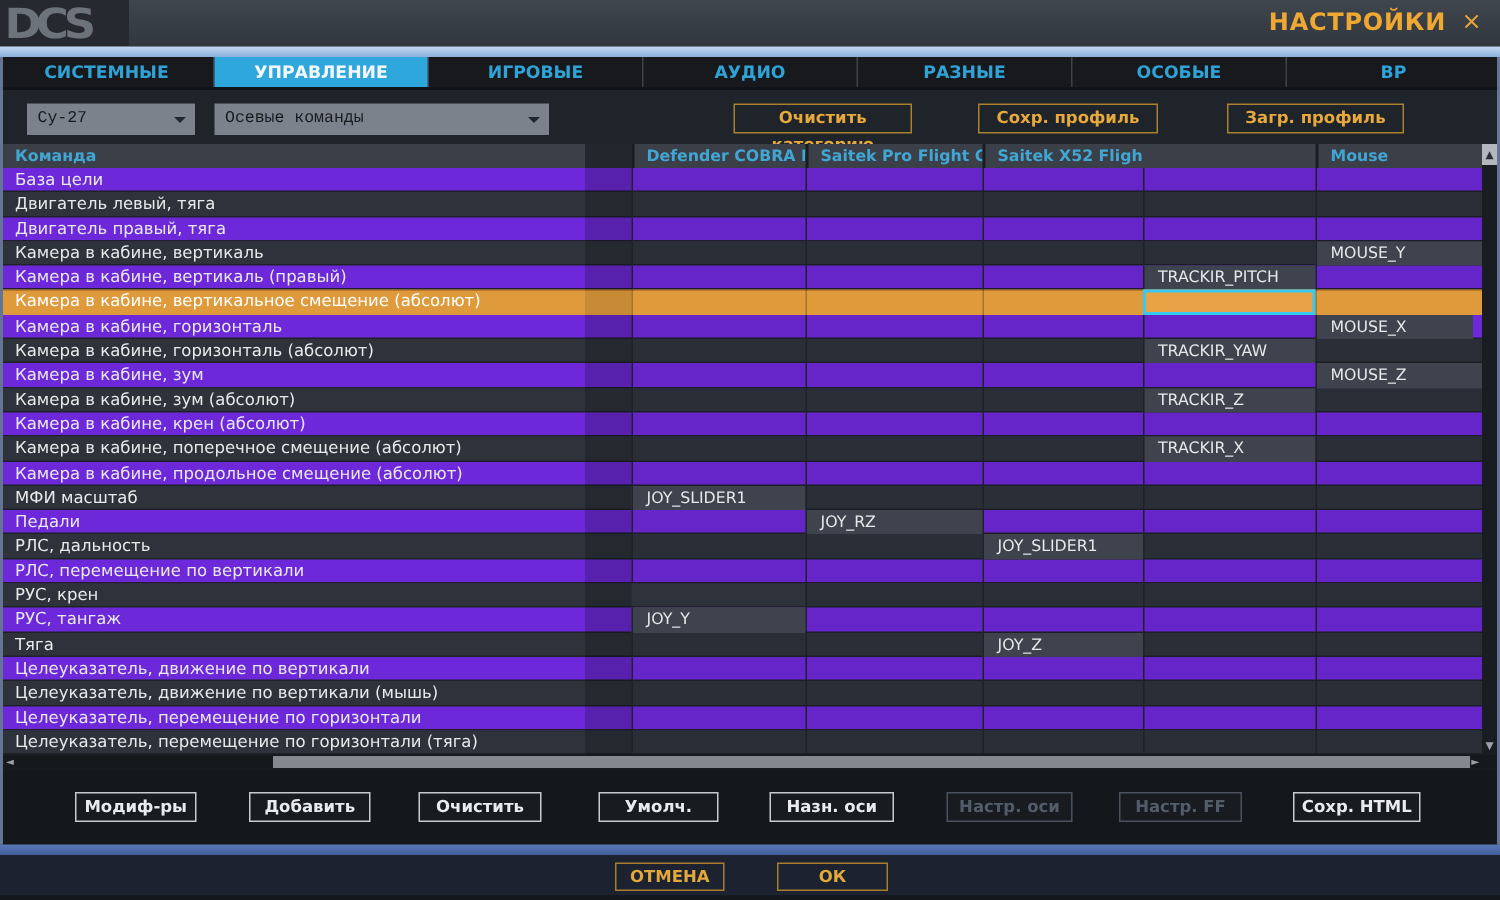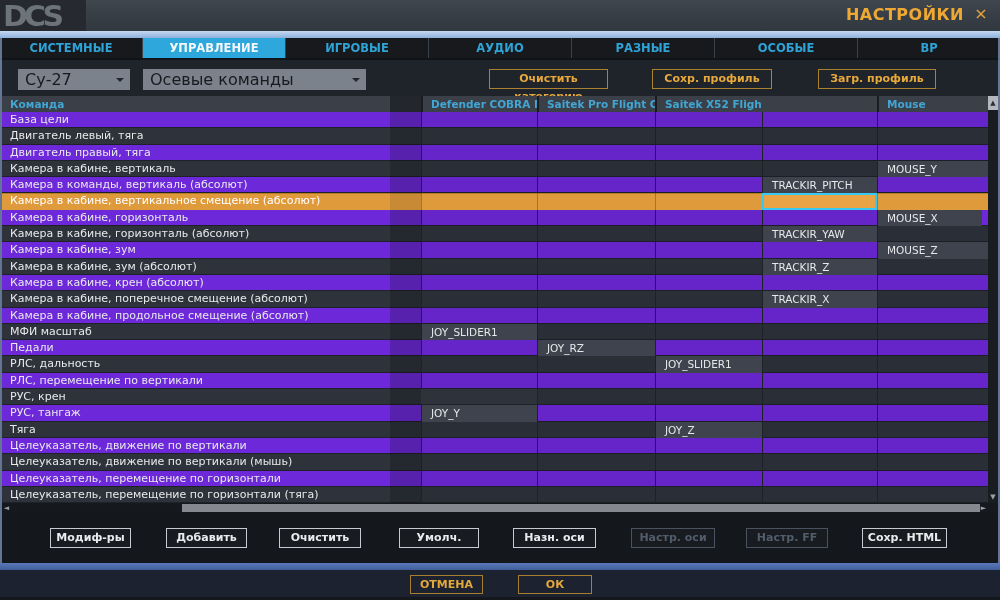--- a/index.html
+++ b/index.html
@@ -31,21 +31,21 @@
     background:#17191d; display:flex; }
   .tab { flex:1 1 0; text-align:center; line-height:20px; font-size:11.5px;
     font-weight:bold; color:#2fa3d6; border-right:1px solid #3c424a; box-sizing:border-box; }
   .tab:last-child { border-right:none; }
   .tab.active { background:#2da7dc; color:#f4f8fb; }
 
   
   .toolbar { position:absolute; left:0; top:58px; width:1000px; height:38px;
     background:#1f232a; border-top:2px solid #101318; box-sizing:border-box; }
   .select { position:absolute; top:9px; height:21px; background:#7b828b; color:#171b20;
-    font-size:16px; line-height:21px; padding-left:7px; box-sizing:border-box; }
+    font-size:11px; line-height:21px; padding-left:7px; box-sizing:border-box;font-family:Liberation Mono, monospace; }
   .select .arr { position:absolute; right:6px; top:9px; width:0; height:0;
     border:4px solid transparent; border-top-color:#23272d; }
   #sel-aircraft { left:18px; width:112px; }
   #sel-category { left:143px; width:223px; }
   .tbtn { position:absolute; top:9px; height:20px; border:1px solid #a9812f;
     color:#e7a93c; font-size:11px; font-weight:bold; text-align:center;
     line-height:18px; box-sizing:border-box; background:transparent; }
   #tbtn-clearcat { left:489px; width:119px; }
   #tbtn-saveprof { left:652px; width:120px; }
   #tbtn-loadprof { left:818px; width:118px; }
@@ -200,21 +200,21 @@
         <div class="row r-even">
           <div class="cell name" style="width: 388px;">Камера в кабине, вертикаль</div>
           <div class="cell gap" style="width: 31px;"></div>
           <div class="cell dev" style="width: 116px;"></div>
           <div class="cell dev" style="width: 118px;"></div>
           <div class="cell dev" style="width: 107px;"></div>
           <div class="cell dev" style="width: 115px;"></div>
           <div class="cell dev bound" style="width: 111px;">MOUSE_Y</div>
         </div>
         <div class="row r-odd">
-          <div class="cell name" style="width: 388px;">Камера в команды, вертикаль (абсолют)</div>
+          <div class="cell name" style="width: 388px;">Камера в кабине, вертикаль (правый)</div>
           <div class="cell gap" style="width: 31px;"></div>
           <div class="cell dev" style="width: 116px;"></div>
           <div class="cell dev" style="width: 118px;"></div>
           <div class="cell dev" style="width: 107px;"></div>
           <div class="cell dev bound" style="width: 115px;">TRACKIR_PITCH</div>
           <div class="cell dev" style="width: 111px;"></div>
         </div>
         <div class="row r-even selected">
           <div class="cell name" style="width: 388px;">Камера в кабине, вертикальное смещение (абсолют)</div>
           <div class="cell gap" style="width: 31px;"></div>

